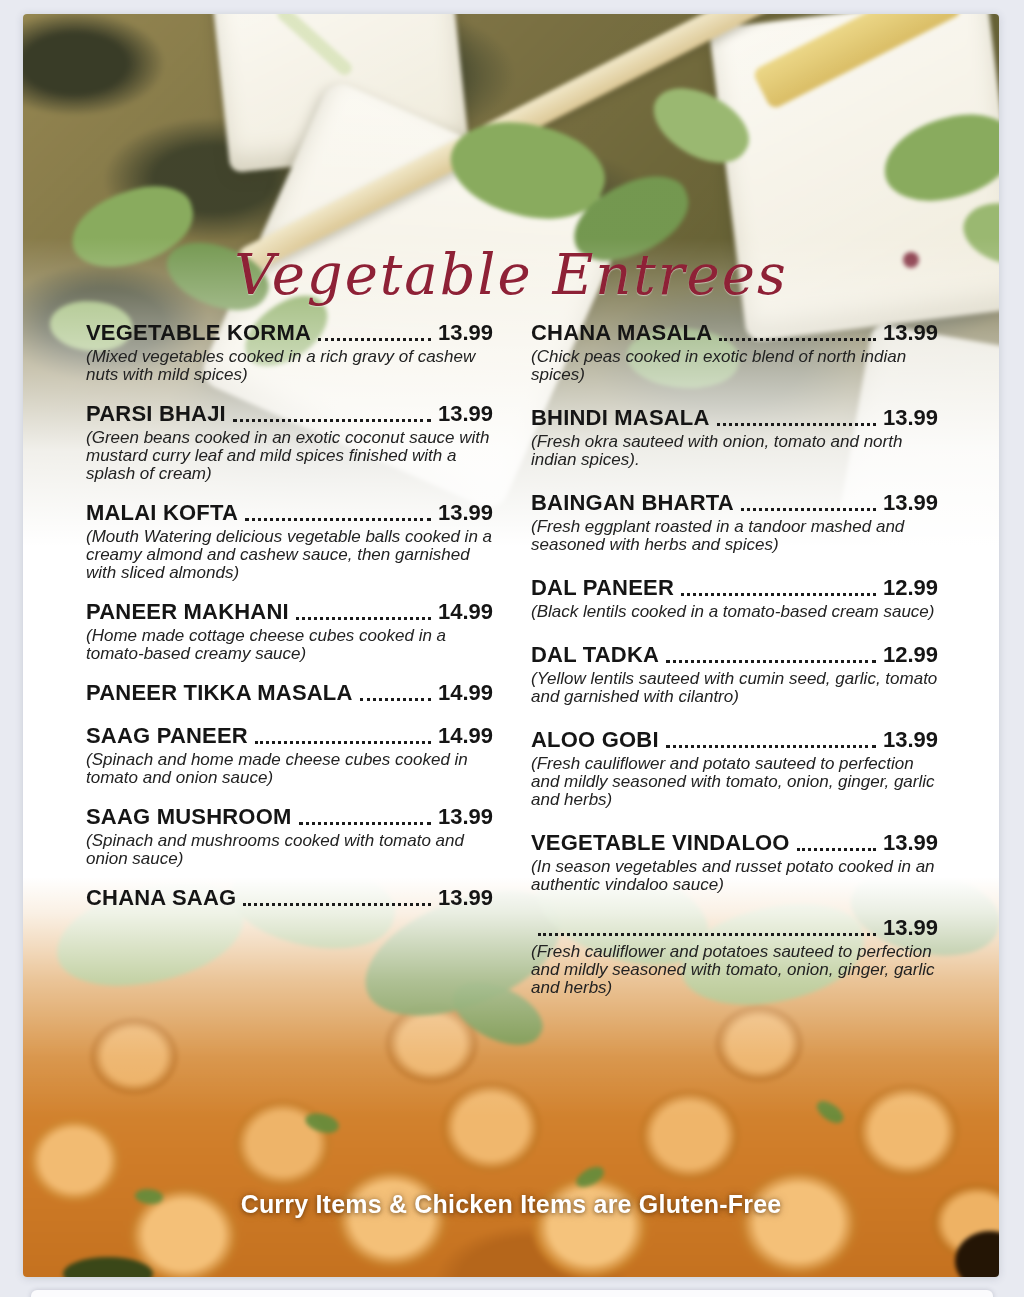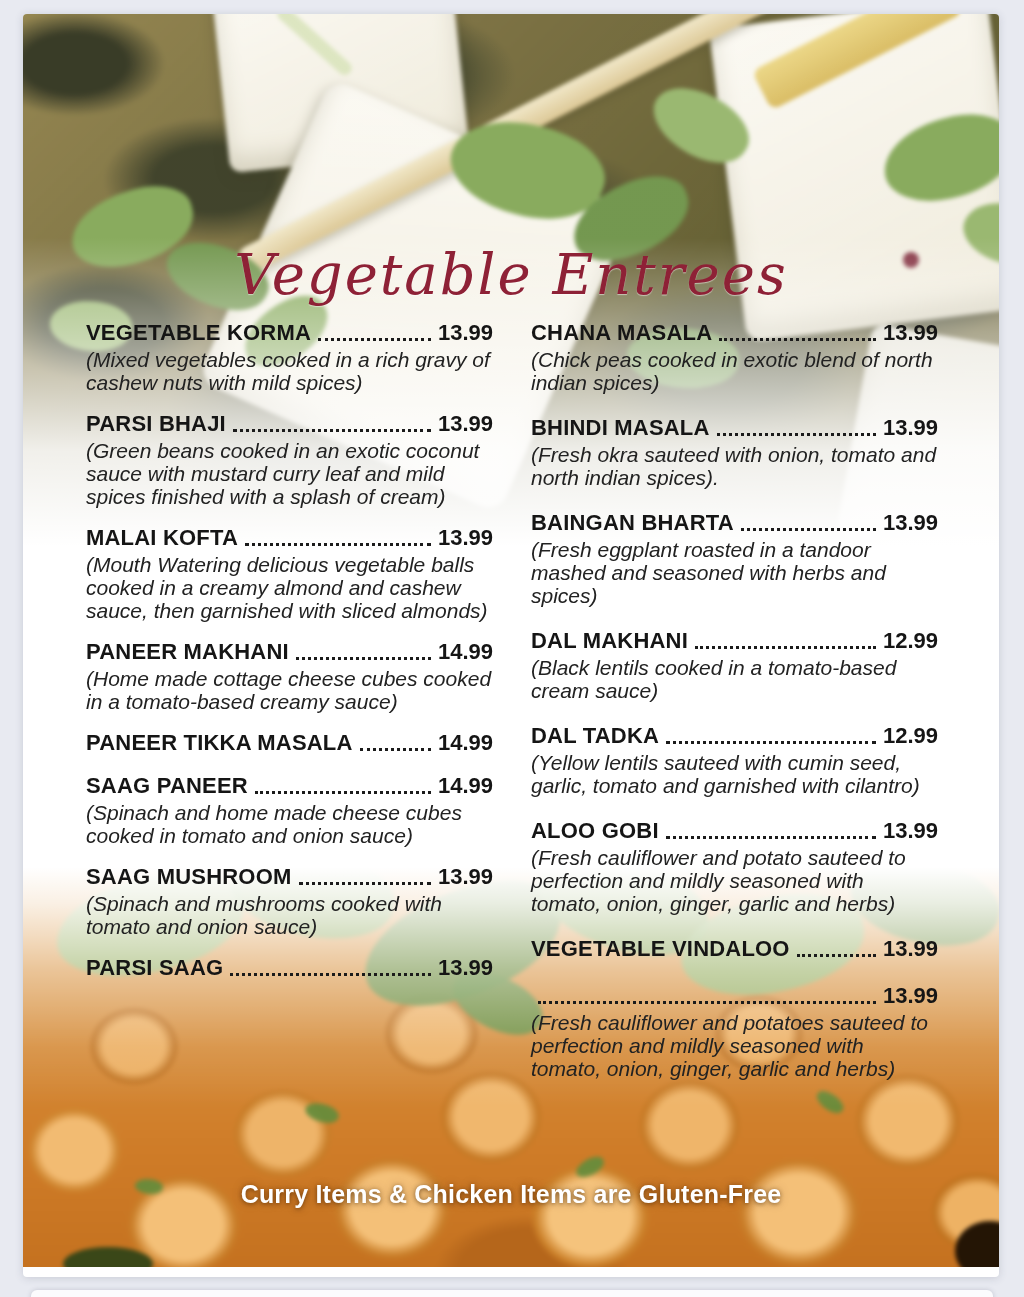--- a/index.html
+++ b/index.html
@@ -44,21 +44,21 @@
     background:linear-gradient(#ead37b,#d5b553);border-radius:9px;}
   .stick-3{left:252px;top:28px;width:95px;height:14px;transform:rotate(42deg);background:#d9e3ba;}
   .leaf{position:absolute;border-radius:58% 42% 55% 45%;}
   .g1{background:#7ca24c;} .g2{background:#648c3c;} .g3{background:#8fb061;}
   .berry{position:absolute;left:888px;top:246px;width:16px;height:16px;border-radius:50%;background:#7b2233;}
   .fade-top{position:absolute;inset:0;
     background:linear-gradient(180deg, rgba(255,255,255,.10) 0%, rgba(255,255,255,.10) 40%,
       rgba(255,255,255,.55) 60%, rgba(255,255,255,.90) 78%, #fff 95%);}
 
   
-  .photo-bottom{position:absolute;left:0;bottom:10px;width:100%;height:400px;overflow:hidden;}
+  .photo-bottom{position:absolute;left:0;bottom:0;width:100%;height:400px;overflow:hidden;}
   .photo-bottom .art{position:absolute;inset:-8px;filter:blur(2.2px);}
   .pea-base{position:absolute;inset:0;
     background:
       radial-gradient(60px 55px at 6% 70%, #f2bb72 0 55%, #cf8630 72%, transparent 80%),
       radial-gradient(70px 62px at 17% 88%, #f4c078 0 55%, #c97e29 74%, transparent 82%),
       radial-gradient(62px 56px at 27% 66%, #eeb469 0 55%, #c87d28 74%, transparent 82%),
       radial-gradient(72px 64px at 38% 84%, #f4c078 0 55%, #c97e29 74%, transparent 82%),
       radial-gradient(64px 58px at 48% 62%, #f0b76d 0 55%, #c67a26 74%, transparent 82%),
       radial-gradient(74px 66px at 58% 86%, #f5c37c 0 55%, #cb8029 74%, transparent 82%),
       radial-gradient(64px 58px at 68% 64%, #efb56a 0 55%, #c67a26 74%, transparent 82%),
@@ -91,21 +91,21 @@
 
   
   .content{position:absolute;top:306px;left:63px;width:852px;display:flex;gap:38px;}
   .col{flex:1;}
   .item{margin-bottom:17px;}
   .col-right .item{margin-bottom:21px;}
   .row{display:flex;color:#151515;}
   .nm{font-weight:bold;font-size:22px;letter-spacing:.2px;white-space:nowrap;}
   .ld{flex:1;border-bottom:3px dotted #1b1b1b;margin:0 7px 5px 7px;min-width:20px;}
   .pr{font-weight:bold;font-size:22px;}
-  .ds{font-style:italic;font-size:21px;line-height:23px;color:#222;margin-top:2px;}
+  .ds{font-style:italic;font-size:17px;line-height:18px;color:#222;margin-top:2px;}
 
   
   .next-page{
     position:absolute;left:31px;right:31px;top:1290px;height:10px;
     background:#fbfbfd;border-radius:6px 6px 0 0;
     box-shadow:0 0 5px rgba(55,60,90,.22);}
 </style>
 </head>
 <body>
 
@@ -212,21 +212,21 @@
       <div class="item">
         <div class="row">
             <span class="nm">SAAG MUSHROOM</span>
             <span class="ld"></span>
             <span class="pr">13.99</span>
           </div>
         <div class="ds">(Spinach and mushrooms cooked with tomato and onion sauce)</div>
       </div>
       <div class="item">
         <div class="row">
-            <span class="nm">PARSI SAAG</span>
+            <span class="nm">CHANA SAAG</span>
             <span class="ld"></span>
             <span class="pr">13.99</span>
           </div>
       </div>
     </div>
 
     <div class="col col-right">
       <div class="item">
         <div class="row">
             <span class="nm">CHANA MASALA</span>
@@ -246,21 +246,21 @@
       <div class="item">
         <div class="row">
             <span class="nm">BAINGAN BHARTA</span>
             <span class="ld"></span>
             <span class="pr">13.99</span>
           </div>
         <div class="ds">(Fresh eggplant roasted in a tandoor mashed and seasoned with herbs and spices)</div>
       </div>
       <div class="item">
         <div class="row">
-            <span class="nm">DAL MAKHANI</span>
+            <span class="nm">DAL PANEER</span>
             <span class="ld"></span>
             <span class="pr">12.99</span>
           </div>
         <div class="ds">(Black lentils cooked in a tomato-based cream sauce)</div>
       </div>
       <div class="item">
         <div class="row">
             <span class="nm">DAL TADKA</span>
             <span class="ld"></span>
             <span class="pr">12.99</span>
@@ -274,20 +274,21 @@
             <span class="pr">13.99</span>
           </div>
         <div class="ds">(Fresh cauliflower and potato sauteed to perfection and mildly seasoned with tomato, onion, ginger, garlic and herbs)</div>
       </div>
       <div class="item">
         <div class="row">
             <span class="nm">VEGETABLE VINDALOO</span>
             <span class="ld"></span>
             <span class="pr">13.99</span>
           </div>
+        <div class="ds">(In season vegetables and russet potato cooked in an authentic vindaloo sauce)</div>
       </div>
       <div class="item">
         <div class="row">
             <span class="ld"></span>
             <span class="pr">13.99</span>
           </div>
         <div class="ds">(Fresh cauliflower and potatoes sauteed to perfection and mildly seasoned with tomato, onion, ginger, garlic and herbs)</div>
       </div>
     </div>
 

